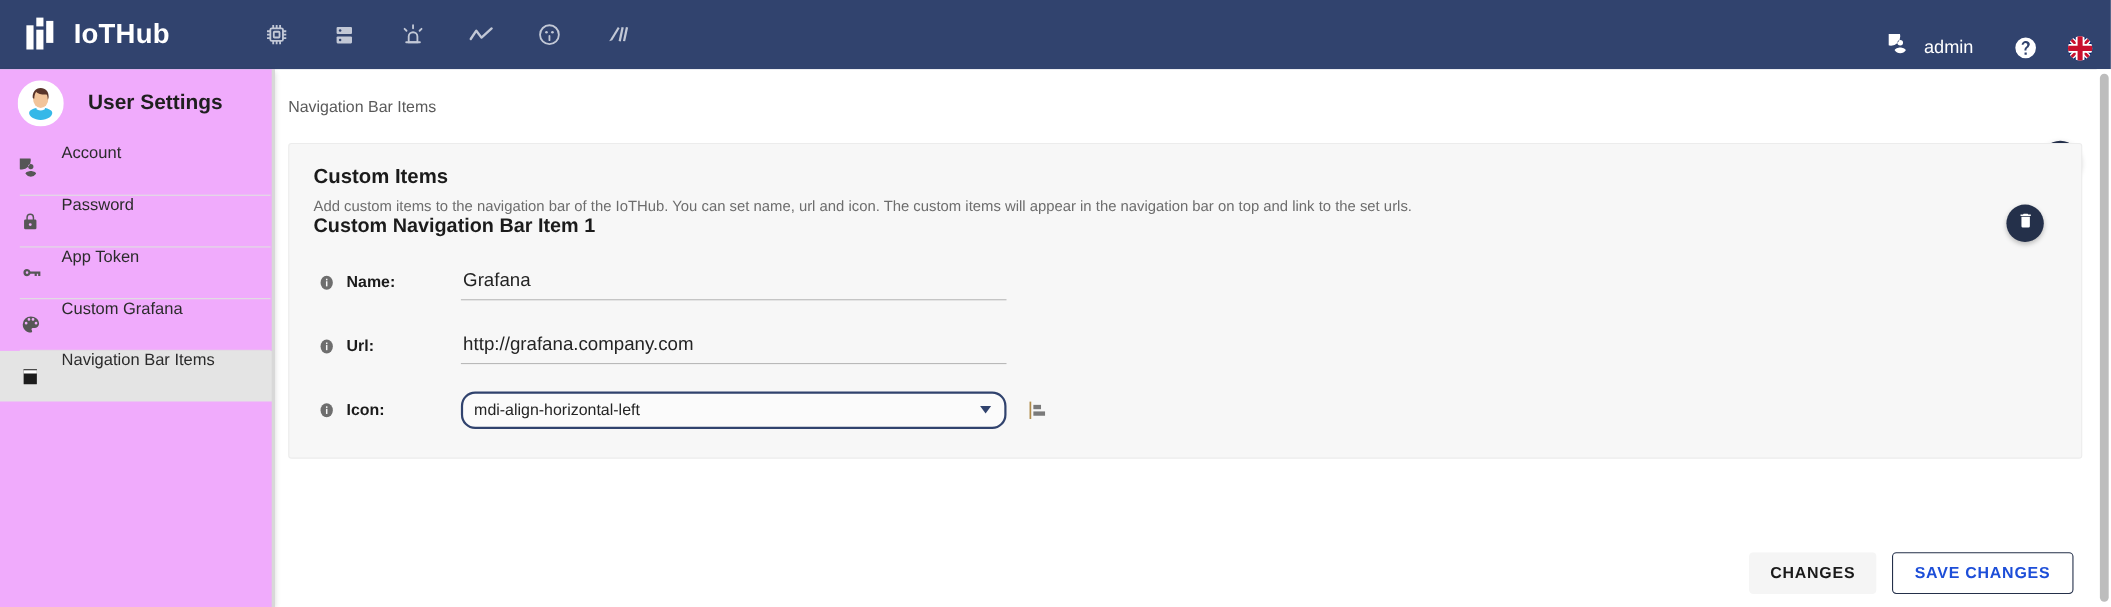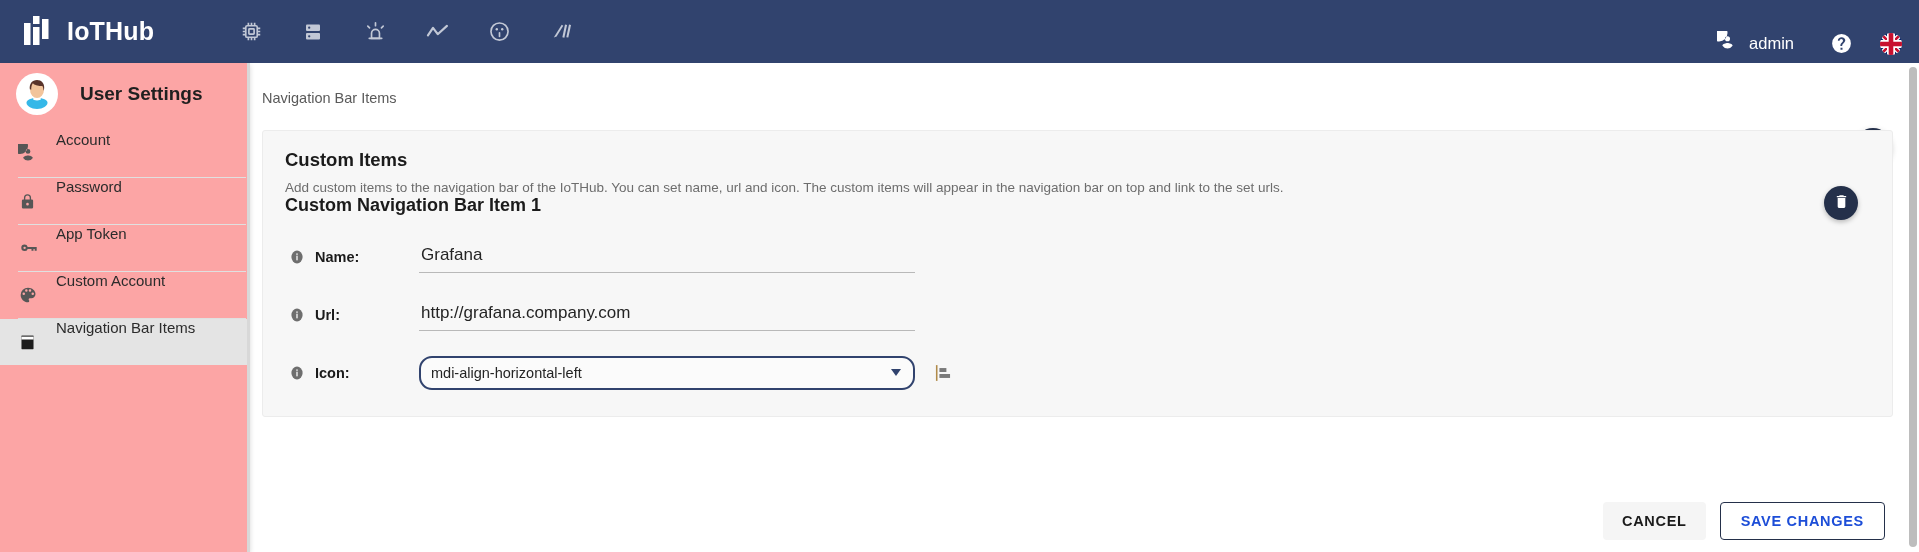--- a/index.html
+++ b/index.html
@@ -37,21 +37,21 @@
   .user-box { display:flex; align-items:center; cursor:pointer; padding: 0 6px; }
   .user-name { color:#ffffff; font-size:16.5px; margin-left: 11px; }
   .help-btn { margin-left: 30px; cursor:pointer; display:flex; align-items:center; }
   .flag-btn { margin-left: 26px; margin-right: 6px; cursor:pointer; display:flex; align-items:center; }
 
   
   .shell { display:flex; height: 489px; width:100%; background:#fafafa; }
 
   
   .sidebar {
-    width: 250px; background:#fca5a5;
+    width: 250px; background:#f0abfc;
     box-shadow: 0 2px 5px rgba(0,0,0,.16);
     height: 489px; position:relative;
     z-index: 3;
     flex: 0 0 250px;
   }
   .sidebar-head { display:flex; align-items:center; height: 62px; padding-left: 16px; }
   .avatar { width: 42px; height: 42px; position:relative; flex:0 0 42px; }
   .sidebar-title { font-size: 19px; font-weight:700; color:#1f1f1f; margin-left: 22px; }
   .menu { margin-top: 6px; }
   .menu-item {
@@ -312,21 +312,21 @@
         <span class="menu-label">App Token</span>
       </div>
       <div class="menu-sep"></div>
 
       <div class="menu-item">
         <span class="menu-ico">
           <svg width="20" height="20" viewBox="0 0 24 24" fill="#565656">
             <path d="M12 3.2A8.8 8.8 0 003.2 12c0 4.9 3.9 8.8 8.8 8.8a1.5 1.5 0 001.5-1.5 1.45 1.45 0 00-.37-.97 1.42 1.42 0 01-.35-.95 1.5 1.5 0 011.5-1.5h1.77A4.95 4.95 0 0021 10.9c0-4.25-4.03-7.7-9-7.7zM6.9 12a1.5 1.5 0 111.5-1.5A1.5 1.5 0 016.9 12zm3.1-4a1.5 1.5 0 111.5-1.5A1.5 1.5 0 0110 8zm4.4 0a1.5 1.5 0 111.5-1.5A1.5 1.5 0 0114.4 8zm3.3 4a1.5 1.5 0 111.5-1.5 1.5 1.5 0 01-1.5 1.5z"></path>
           </svg>
         </span>
-        <span class="menu-label">Custom Account</span>
+        <span class="menu-label">Custom Grafana</span>
       </div>
       <div class="menu-sep"></div>
 
       <div class="menu-item active">
         <span class="menu-ico">
           <svg width="19" height="19" viewBox="0 0 24 24" fill="#1c1c1c">
             <path d="M5 3.4h14a.6.6 0 01.6.6v16a.6.6 0 01-.6.6H5a.6.6 0 01-.6-.6V4a.6.6 0 01.6-.6z"></path>
             <path d="M5 3.4h14a.6.6 0 01.6.6v4.3H4.4V4a.6.6 0 01.6-.6z" fill="#ffffff"></path>
             <path d="M4.4 3.4h15.2v1.2H4.4z" fill="#1c1c1c"></path>
           </svg>
@@ -411,21 +411,21 @@
               <rect x="3.2" y="3.4" width="1.7" height="17.2" fill="#b08b4a"></rect>
               <rect x="7" y="6.6" width="7.6" height="4.3" fill="#7a7a7a"></rect>
               <rect x="7" y="13.1" width="11.6" height="4.3" fill="#7a7a7a"></rect>
             </svg>
           </span>
         </div>
       </div>
     </div>
 
     <div class="footer">
-      <button class="btn">CANCEL</button>
+      <button class="btn">CHANGES</button>
       <button class="btn btn-outline">SAVE CHANGES</button>
     </div>
   </div>
 </div>
 
 <div class="page-scroll">
   <div class="page-scroll-thumb"></div>
 </div>
 
 </body></html>

